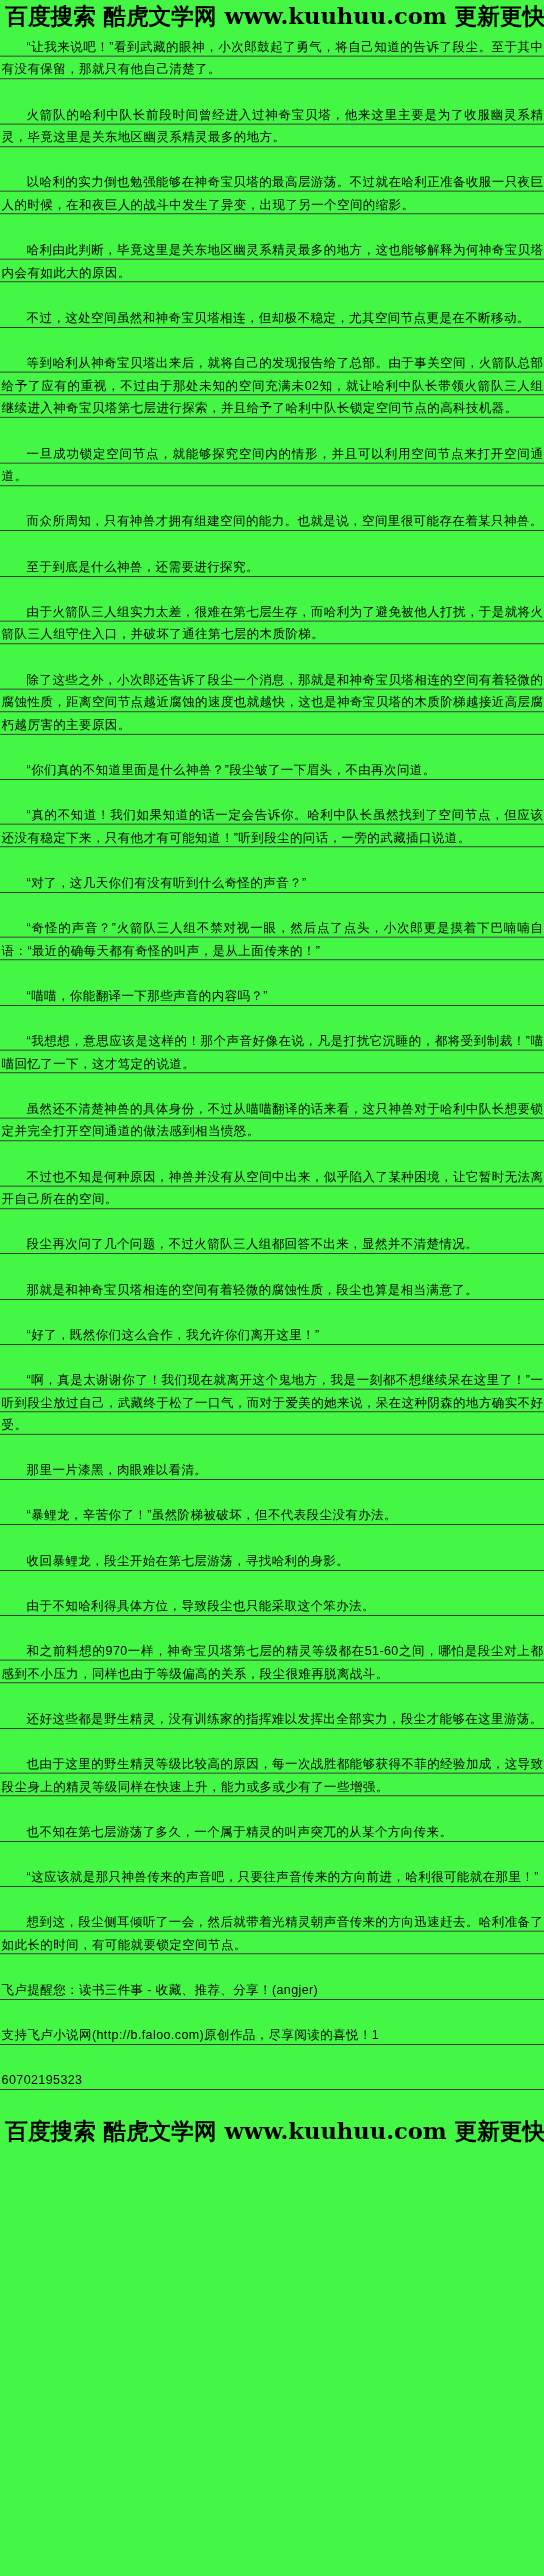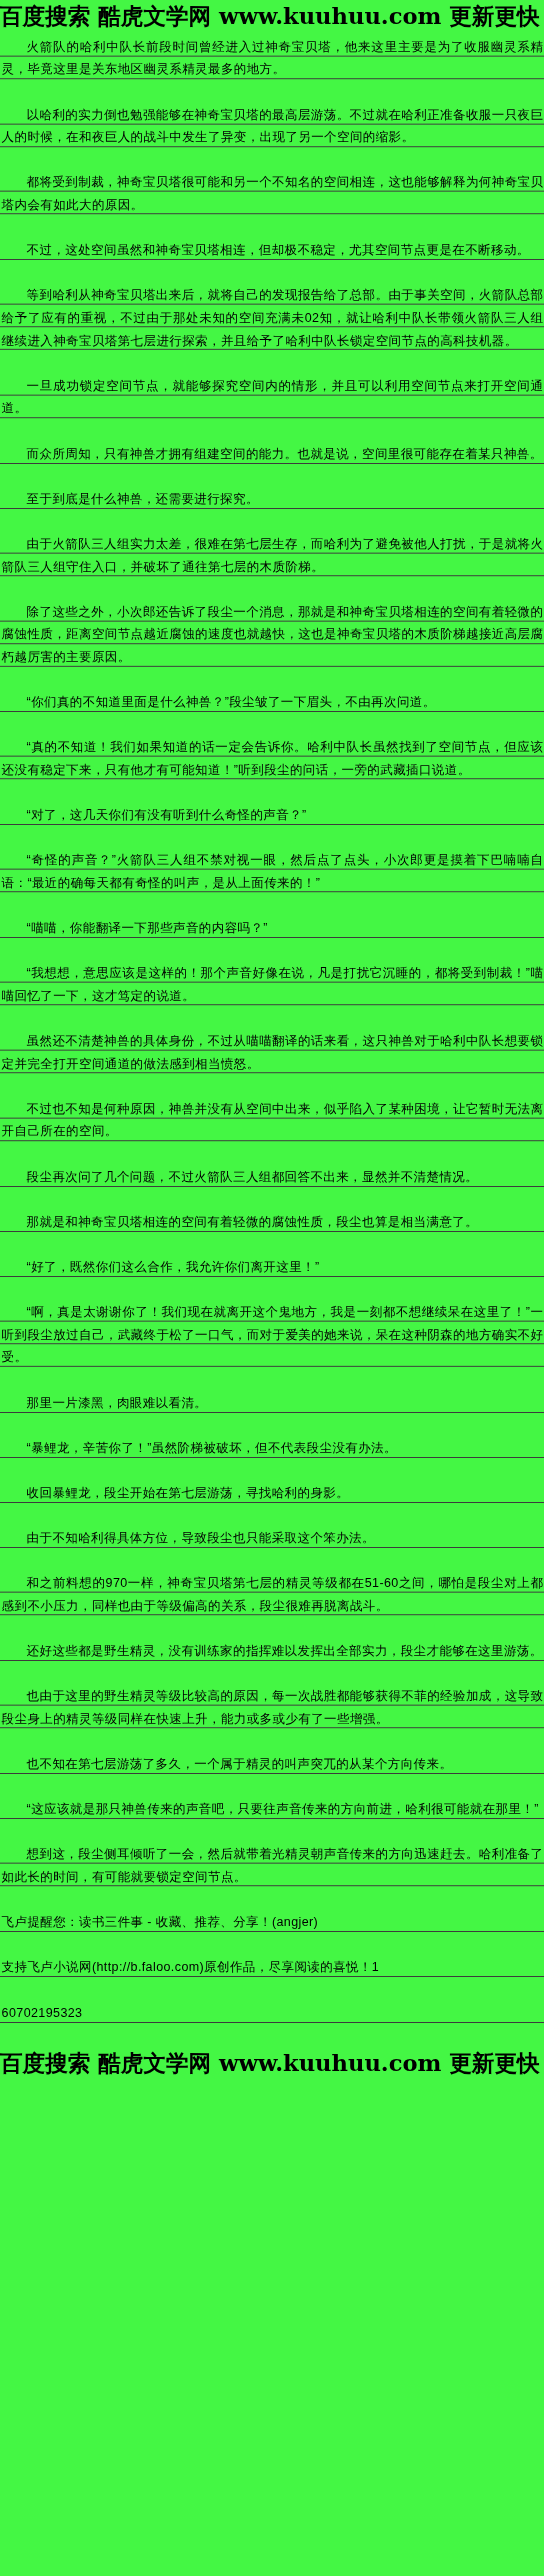--- a/index.html
+++ b/index.html
@@ -9,21 +9,21 @@
     background: #44F744;
     color: #000;
     font-family: "Liberation Sans", "DejaVu Sans", sans-serif;
     overflow-x: hidden;
   }
   .promo {
     font-family: "DejaVu Serif", "Liberation Serif", serif;
     font-weight: bold;
     font-size: 22.6px;
     line-height: 26.5px;
-    text-align: left;
+    text-align: right;
     color: #000;
     padding: 3.1px 0 1.6px 0;
     white-space: nowrap;
   }
   .promo.top { margin-bottom: 4.7px; }
   .promo.bottom { margin-top: 22px; padding-bottom: 6.2px; }
   .para {
     font-size: 12.5px;
     line-height: 22.6px;
     margin: 0 0 22.6px 0;
@@ -41,23 +41,24 @@
   }
   .para.indent { text-indent: 2em; }
   .para.footer-line { text-indent: 0; }
 </style>
 </head>
 <body style="background: rgb(68, 247, 68); color: rgb(0, 0, 0);">
 
 <div class="promo top">百度搜索 酷虎文学网 www.kuuhuu.com 更新更快</div>
 
 <div id="article">
+    <div class="para indent">“让我来说吧！”看到武藏的眼神，小次郎鼓起了勇气，将自己知道的告诉了段尘。至于其中有没有保留，那就只有他自己清楚了。</div>
     <div class="para indent">火箭队的哈利中队长前段时间曾经进入过神奇宝贝塔，他来这里主要是为了收服幽灵系精灵，毕竟这里是关东地区幽灵系精灵最多的地方。</div>
     <div class="para indent">以哈利的实力倒也勉强能够在神奇宝贝塔的最高层游荡。不过就在哈利正准备收服一只夜巨人的时候，在和夜巨人的战斗中发生了异变，出现了另一个空间的缩影。</div>
-    <div class="para indent">都将受到制裁，神奇宝贝塔很可能和另一个不知名的空间相连，这也能够解释为何神奇宝贝塔内会有如此大的原因。</div>
+    <div class="para indent">哈利由此判断，毕竟这里是关东地区幽灵系精灵最多的地方，这也能够解释为何神奇宝贝塔内会有如此大的原因。</div>
     <div class="para indent">不过，这处空间虽然和神奇宝贝塔相连，但却极不稳定，尤其空间节点更是在不断移动。</div>
     <div class="para indent">等到哈利从神奇宝贝塔出来后，就将自己的发现报告给了总部。由于事关空间，火箭队总部给予了应有的重视，不过由于那处未知的空间充满未02知，就让哈利中队长带领火箭队三人组继续进入神奇宝贝塔第七层进行探索，并且给予了哈利中队长锁定空间节点的高科技机器。</div>
     <div class="para indent">一旦成功锁定空间节点，就能够探究空间内的情形，并且可以利用空间节点来打开空间通道。</div>
     <div class="para indent">而众所周知，只有神兽才拥有组建空间的能力。也就是说，空间里很可能存在着某只神兽。</div>
     <div class="para indent">至于到底是什么神兽，还需要进行探究。</div>
     <div class="para indent">由于火箭队三人组实力太差，很难在第七层生存，而哈利为了避免被他人打扰，于是就将火箭队三人组守住入口，并破坏了通往第七层的木质阶梯。</div>
     <div class="para indent">除了这些之外，小次郎还告诉了段尘一个消息，那就是和神奇宝贝塔相连的空间有着轻微的腐蚀性质，距离空间节点越近腐蚀的速度也就越快，这也是神奇宝贝塔的木质阶梯越接近高层腐朽越厉害的主要原因。</div>
     <div class="para indent">“你们真的不知道里面是什么神兽？”段尘皱了一下眉头，不由再次问道。</div>
     <div class="para indent">“真的不知道！我们如果知道的话一定会告诉你。哈利中队长虽然找到了空间节点，但应该还没有稳定下来，只有他才有可能知道！”听到段尘的问话，一旁的武藏插口说道。</div>
     <div class="para indent">“对了，这几天你们有没有听到什么奇怪的声音？”</div>

